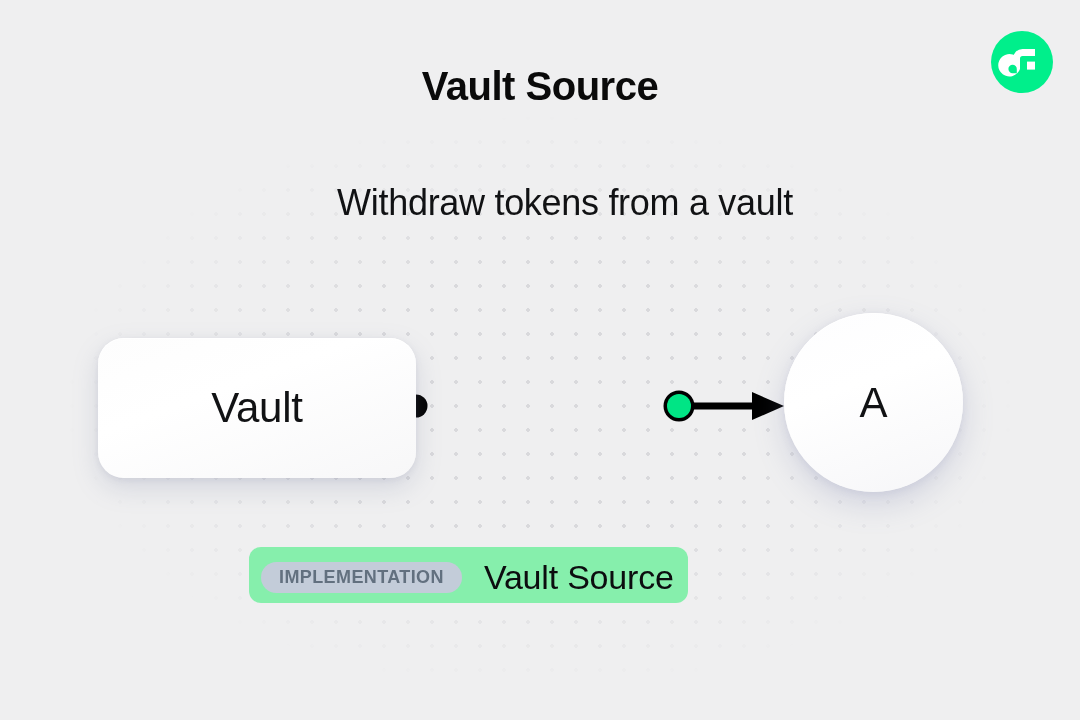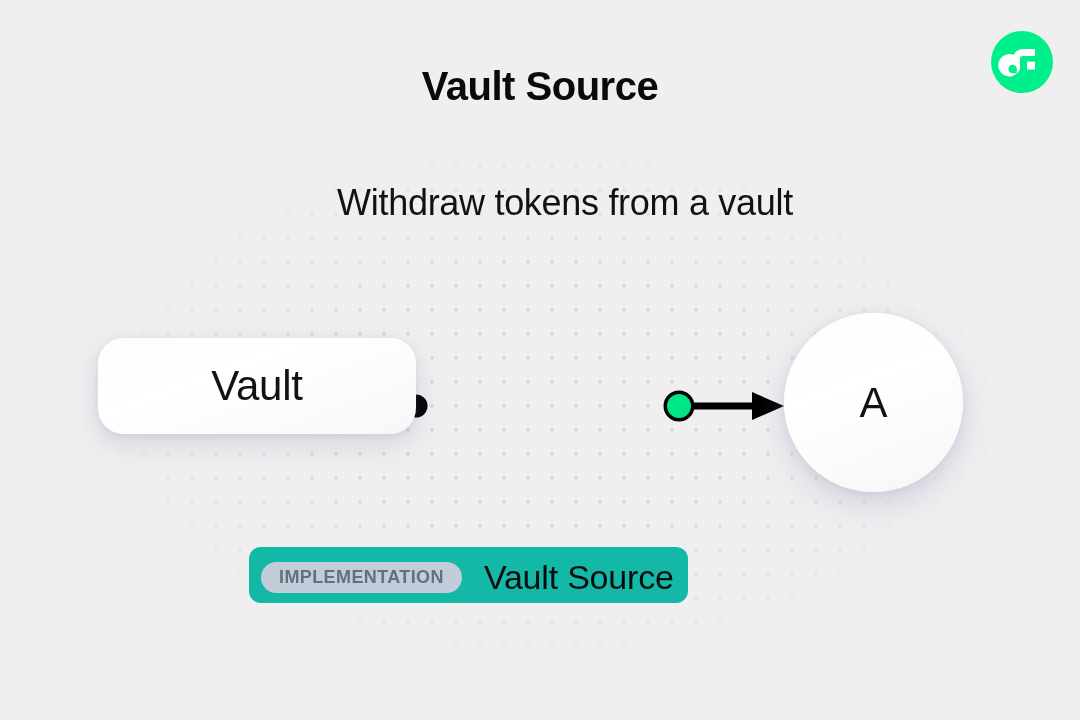--- a/index.html
+++ b/index.html
@@ -74,21 +74,21 @@
     left: 0; top: 0;
     width: 1080px;
     height: 720px;
   }
 
   .node-vault {
     position: absolute;
     left: 98px;
     top: 338px;
     width: 318px;
-    height: 96px;
+    height: 140px;
     border-radius: 26px;
     background: linear-gradient(160deg, #fdfdfd 0%, #ffffff 38%, #f7f7f8 100%);
     box-shadow: 0 10px 26px rgba(120,126,160,0.22),
                 0 2px 6px rgba(120,126,160,0.12),
                 inset 0 1px 0 rgba(255,255,255,0.9);
     display: flex;
     align-items: center;
     justify-content: center;
   }
   .node-vault-label {
@@ -128,21 +128,21 @@
     overflow: visible;
   }
 
   
   .impl-bar {
     position: absolute;
     left: 249px;
     top: 547px;
     height: 56px;
     border-radius: 12px;
-    background: #14b8a6;
+    background: #86efac;
     display: flex;
     align-items: center;
     padding: 4px 14px 0 12px;
     box-sizing: border-box;
   }
   .impl-tag {
     background: #c3ccd9;
     color: #62707f;
     font-size: 18px;
     font-weight: bold;

